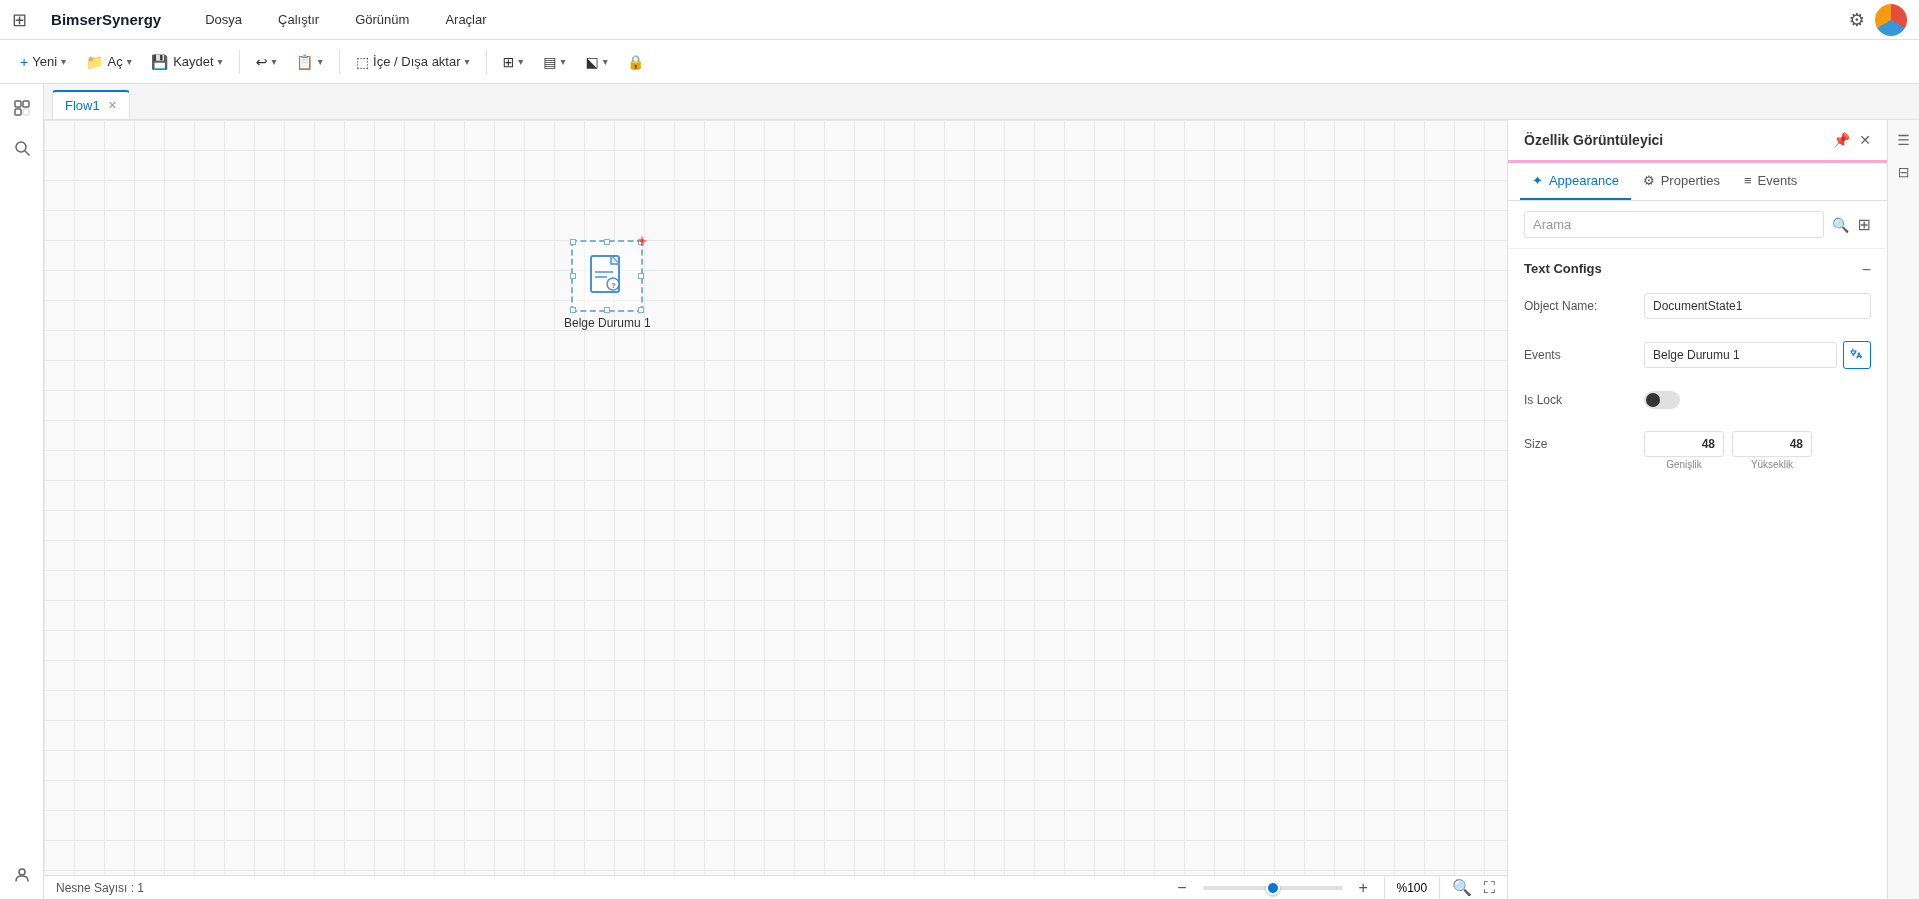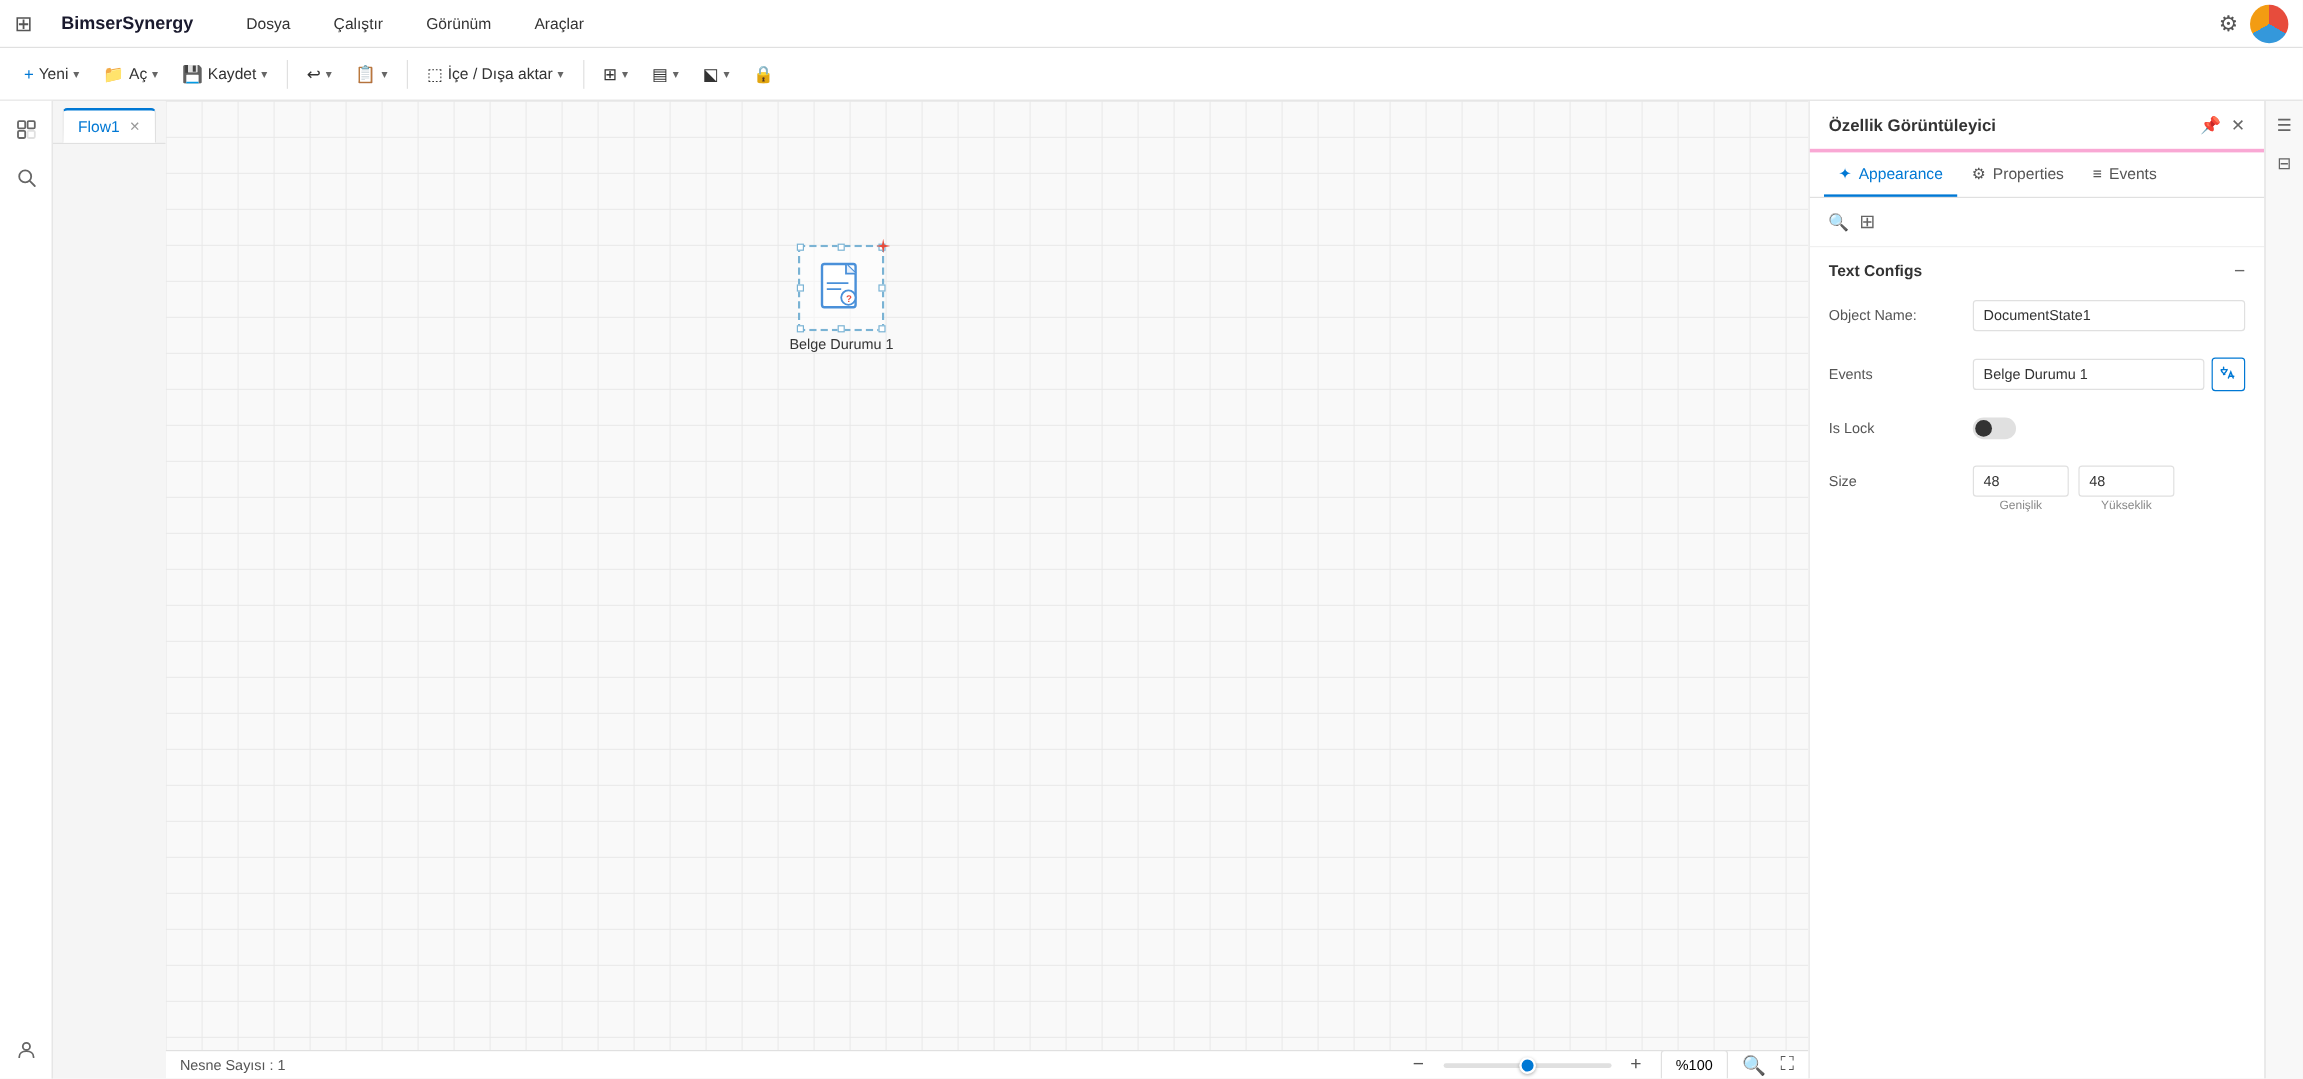--- a/index.html
+++ b/index.html
@@ -47,21 +47,21 @@
       padding: 8px 0; gap: 8px;
     }
     .sidebar-icon {
       width: 32px; height: 32px; display: flex; align-items: center;
       justify-content: center; cursor: pointer; border-radius: 4px;
       color: #666; font-size: 16px;
     }
 
     
     .tab-area {
-      flex: 1; display: flex; flex-direction: row; overflow: hidden;
+      flex: 1; display: flex; flex-direction: column; overflow: hidden;
     }
     .tab-bar {
       display: flex; align-items: flex-end; height: 36px;
       background: #f5f5f5; border-bottom: 1px solid #e0e0e0;
       padding: 0 8px;
     }
     .tab {
       display: flex; align-items: center; gap: 6px;
       padding: 6px 12px; border-radius: 4px 4px 0 0;
       cursor: pointer; font-size: 13px; color: #333;
@@ -228,21 +228,21 @@
     }
 
     
     .size-row { display: flex; align-items: flex-start; margin-bottom: 14px; }
     .size-label { width: 120px; font-size: 12px; color: #555; flex-shrink: 0; padding-top: 6px; }
     .size-inputs { display: flex; gap: 8px; flex: 1; }
     .size-input-group { display: flex; flex-direction: column; align-items: center; gap: 2px; }
     .size-input {
       width: 80px; border: 1px solid #e0e0e0; border-radius: 3px;
       padding: 5px 8px; font-size: 12px; color: #333; outline: none;
-      text-align: left; background: #fff;
+      text-align: right; background: #fff; font-weight: bold;
     }
     .size-sub-label { font-size: 10px; color: #888; }
 
     
     .right-icon-panel {
       width: 32px; background: #f8f8f8; border-left: 1px solid #e0e0e0;
       display: flex; flex-direction: column; align-items: center;
       padding: 8px 0; gap: 8px;
     }
     .right-panel-icon { width: 24px; height: 24px; display: flex; align-items: center; justify-content: center; cursor: pointer; color: #666; font-size: 14px; }
@@ -415,20 +415,21 @@
             <span class="tab-icon">⚙</span>
             <span>Properties</span>
           </div>
           <div class="panel-tab">
             <span class="tab-icon">≡</span>
             <span>Events</span>
           </div>
         </div>
 
         <div class="panel-search">
+          <input type="text" placeholder="Arama" value="Arama" style="">
           <span class="search-icon">🔍</span>
           <span class="layout-icon">⊞</span>
         </div>
 
         <div class="panel-section">
           <div class="section-header">
             <span class="section-title">Text Configs</span>
             <span class="section-collapse">−</span>
           </div>
 

